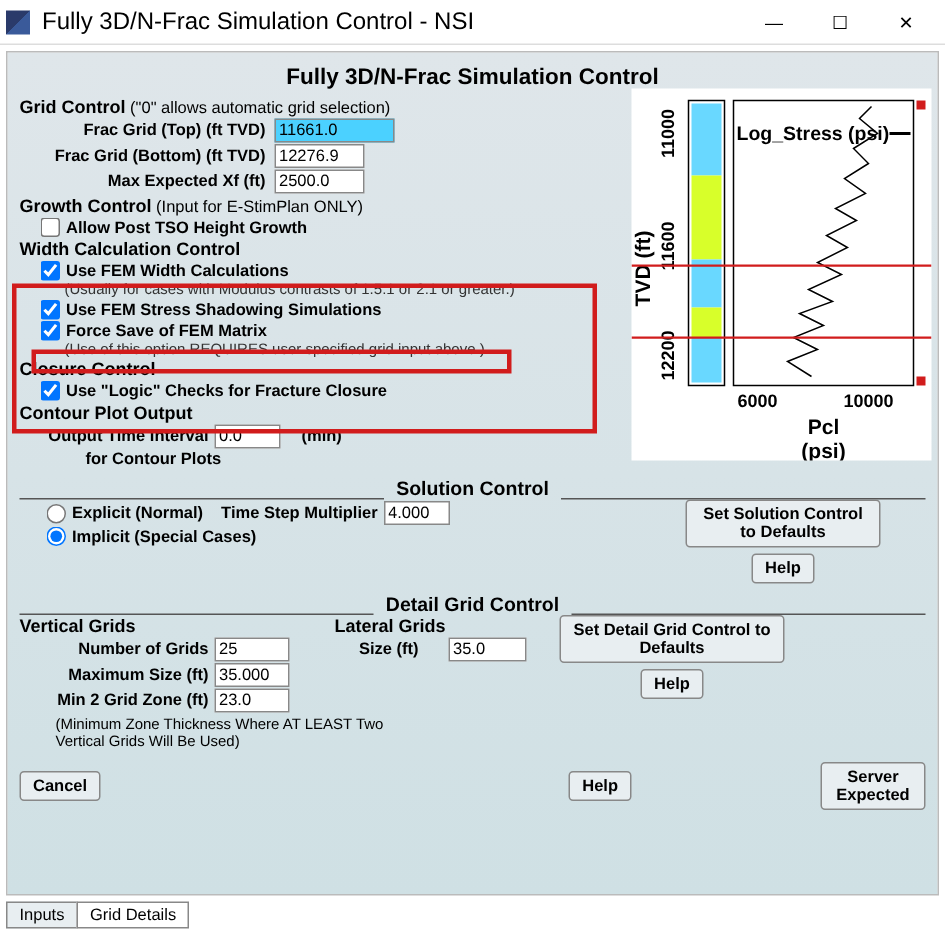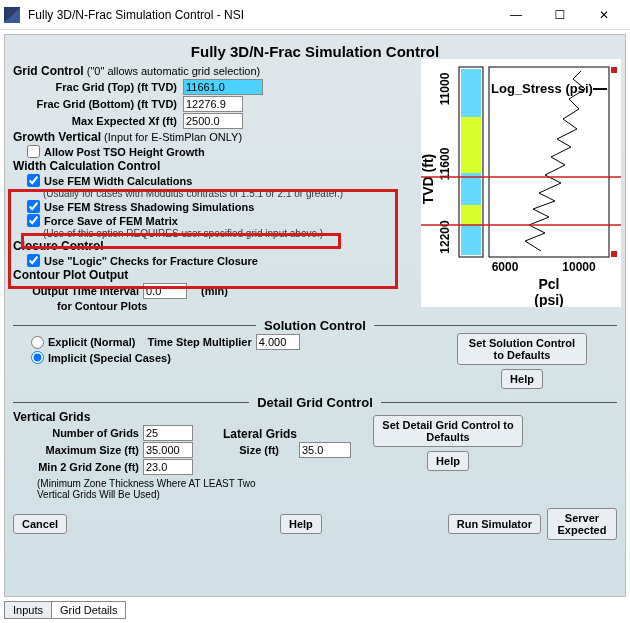--- a/index.html
+++ b/index.html
@@ -18,21 +18,21 @@
     border-bottom: 1px solid #ddd;
     display: flex;
     align-items: center;
     padding: 0 4px;
   }
   .titlebar .icon {
     width: 16px; height: 16px;
     background: linear-gradient(135deg,#2a3a6a 50%,#3a5a9a 50%);
     margin-right: 8px;
   }
-  .titlebar .title { flex: 1; font-size: 12px; }
+  .titlebar .title { flex: 1; font-size: 16px; }
   .titlebar .winbtn {
     width: 44px; height: 28px;
     display: flex; align-items: center; justify-content: center;
     font-family: Arial; font-size: 12px;
   }
   .window-body {
     padding: 6px 8px 0 8px;
     background: linear-gradient(to bottom,#dfe6ea,#cfe0e4);
     height: 563px;
     position: relative;
@@ -56,21 +56,21 @@
     height: 16px;
     font-size: 11px;
     padding: 0 2px;
     border: 1px solid #888;
     background: #fff;
   }
   input.hl { background: #4bd1ff; }
   .check { margin: 0 4px 0 14px; }
   .hint { font-size: 10px; color: #333; margin-left: 30px; }
   .solution-head, .detail-head {
-    display: flex; align-items: center; margin-top: 6px;
+    display: flex; align-items: flex-end; margin-top: 6px;
   }
   .solution-head .line, .detail-head .line {
     flex: 1; border-top: 1px solid #555; height: 0;
   }
   .solution-head .txt, .detail-head .txt {
     font-weight: bold; font-size: 13px; padding: 0 8px;
   }
   button.btn {
     font-size: 11px;
     border: 1px solid #888;
@@ -130,21 +130,21 @@
       <div class="lbl-r">Frac Grid (Bottom) (ft TVD)</div>
       <input class="text" style="width: 60px;" value="12276.9">
     </div>
     <div class="row">
       <div class="lbl-r">Max Expected Xf (ft)</div>
       <input class="text" style="width: 60px;" value="2500.0">
     </div>
   </div>
 
   <div>
-    <span class="section-title">Growth Vertical</span>
+    <span class="section-title">Growth Control</span>
     <span class="sub"> (Input for E-StimPlan ONLY)</span>
     <div class="row">
       <input type="checkbox" class="check" style="">
       <span style="font-weight:bold">Allow Post TSO Height Growth</span>
     </div>
   </div>
 
   <div style="position:relative">
     <span class="section-title">Width Calculation Control</span>
     <div class="row">
@@ -203,21 +203,21 @@
       <button class="btn" style="width:130px;white-space:normal">Set Solution Control to Defaults</button>
       <button class="btn">Help</button>
     </div>
   </div>
 
   <div class="detail-head">
     <div class="line"></div>
     <div class="txt">Detail Grid Control</div>
     <div class="line"></div>
   </div>
-  <div style="display:flex;align-items:center">
+  <div style="display:flex;align-items:flex-start">
     <div style="width:210px">
       <div class="section-title">Vertical Grids</div>
       <div class="row">
           <div style="width:130px;text-align:right;font-weight:bold;padding-right:4px">Number of Grids</div>
           <input class="text" style="width: 50px;" value="25">
         </div>
       <div class="row">
           <div style="width:130px;text-align:right;font-weight:bold;padding-right:4px">Maximum Size (ft)</div>
           <input class="text" style="width: 50px;" value="35.000">
         </div>
@@ -237,21 +237,20 @@
       <button class="btn" style="width:150px;white-space:normal">Set Detail Grid Control to Defaults</button>
       <button class="btn">Help</button>
     </div>
   </div>
   <div style="font-size:10px;margin-left:24px;margin-top:2px;width:220px">(Minimum Zone Thickness Where AT LEAST Two Vertical Grids Will Be Used)</div>
 
   <div style="display:flex;margin-top:8px;gap:6px;align-items:center">
     <button class="btn">Cancel</button>
     <div style="flex:1"></div>
     <button class="btn" style="margin-right:120px">Help</button>
-    <button class="btn">Run Simulator</button>
     <button class="btn" style="width:70px;white-space:normal">Server Expected</button>
   </div>
 
   <div class="chart-panel">
     <svg viewBox="0 0 200 248" width="200" height="248">
 
       <text x="12" y="120" transform="rotate(-90 12 120)" font-size="14" font-weight="bold" text-anchor="middle">TVD (ft)</text>
 
       <text x="28" y="30" transform="rotate(-90 28 30)" font-size="12" font-weight="bold" text-anchor="middle">11000</text>
       <text x="28" y="105" transform="rotate(-90 28 105)" font-size="12" font-weight="bold" text-anchor="middle">11600</text>

